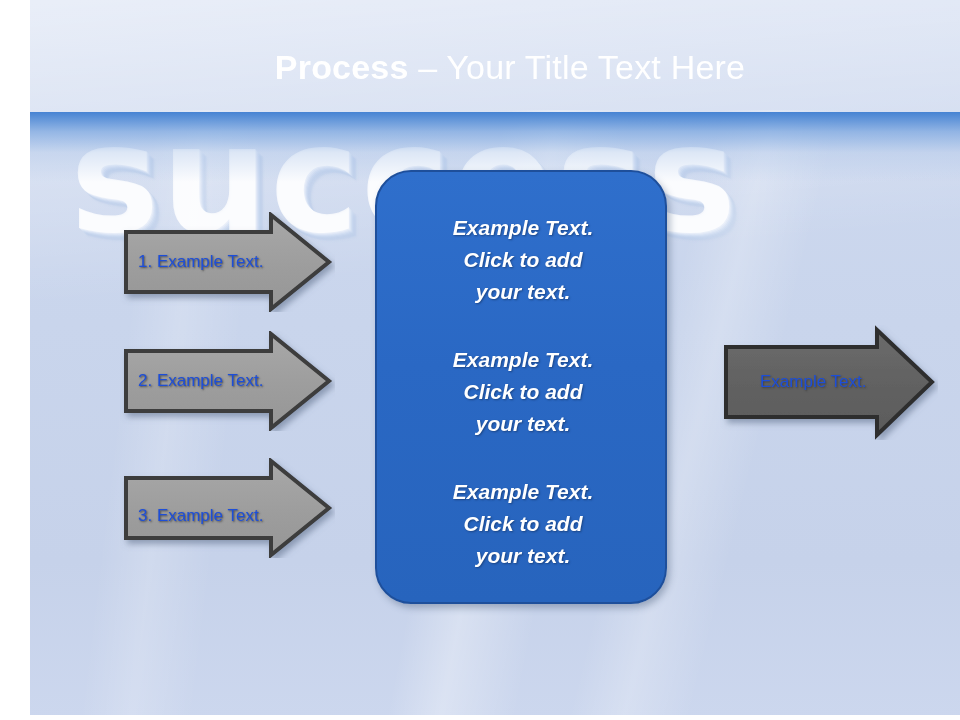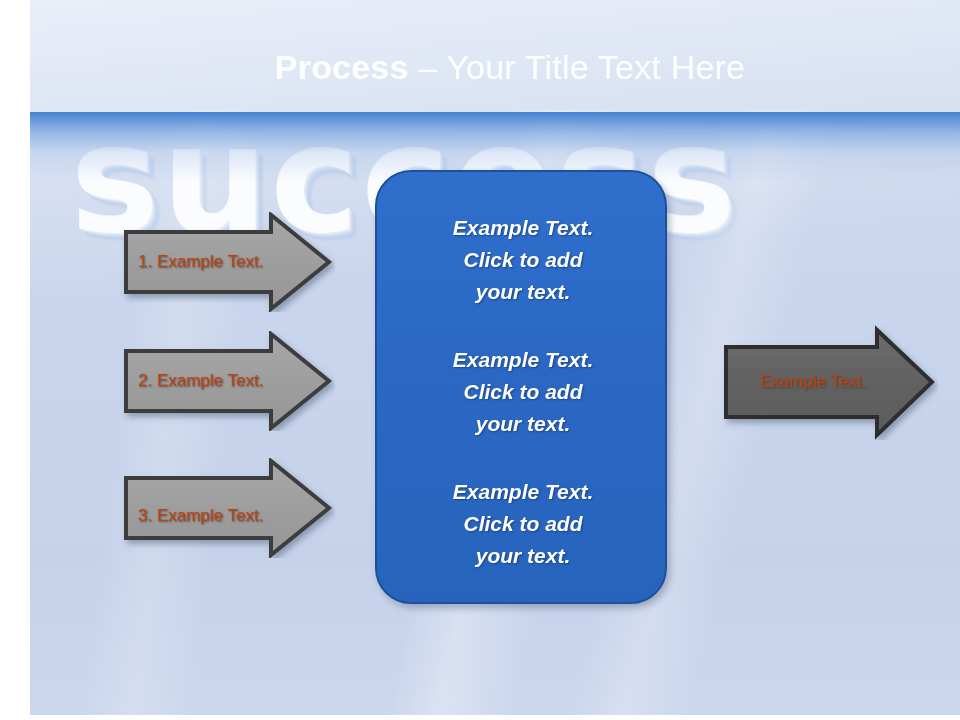--- a/index.html
+++ b/index.html
@@ -112,21 +112,21 @@
   .slide-title .t-light  { font-weight: normal; }
 
   
   .arrow {
     position: absolute;
     display: block;
     overflow: visible;
   }
   .arrow-label {
     position: absolute;
-    color: #c2410c;
+    color: #1d4ed8;
     font-size: 17px;
     font-family: "Liberation Sans", sans-serif;
     white-space: nowrap;
     text-shadow: 1px 1px 2px rgba(60,60,60,0.85);
     pointer-events: none;
   }
 
   
   .panel {
     position: absolute;

